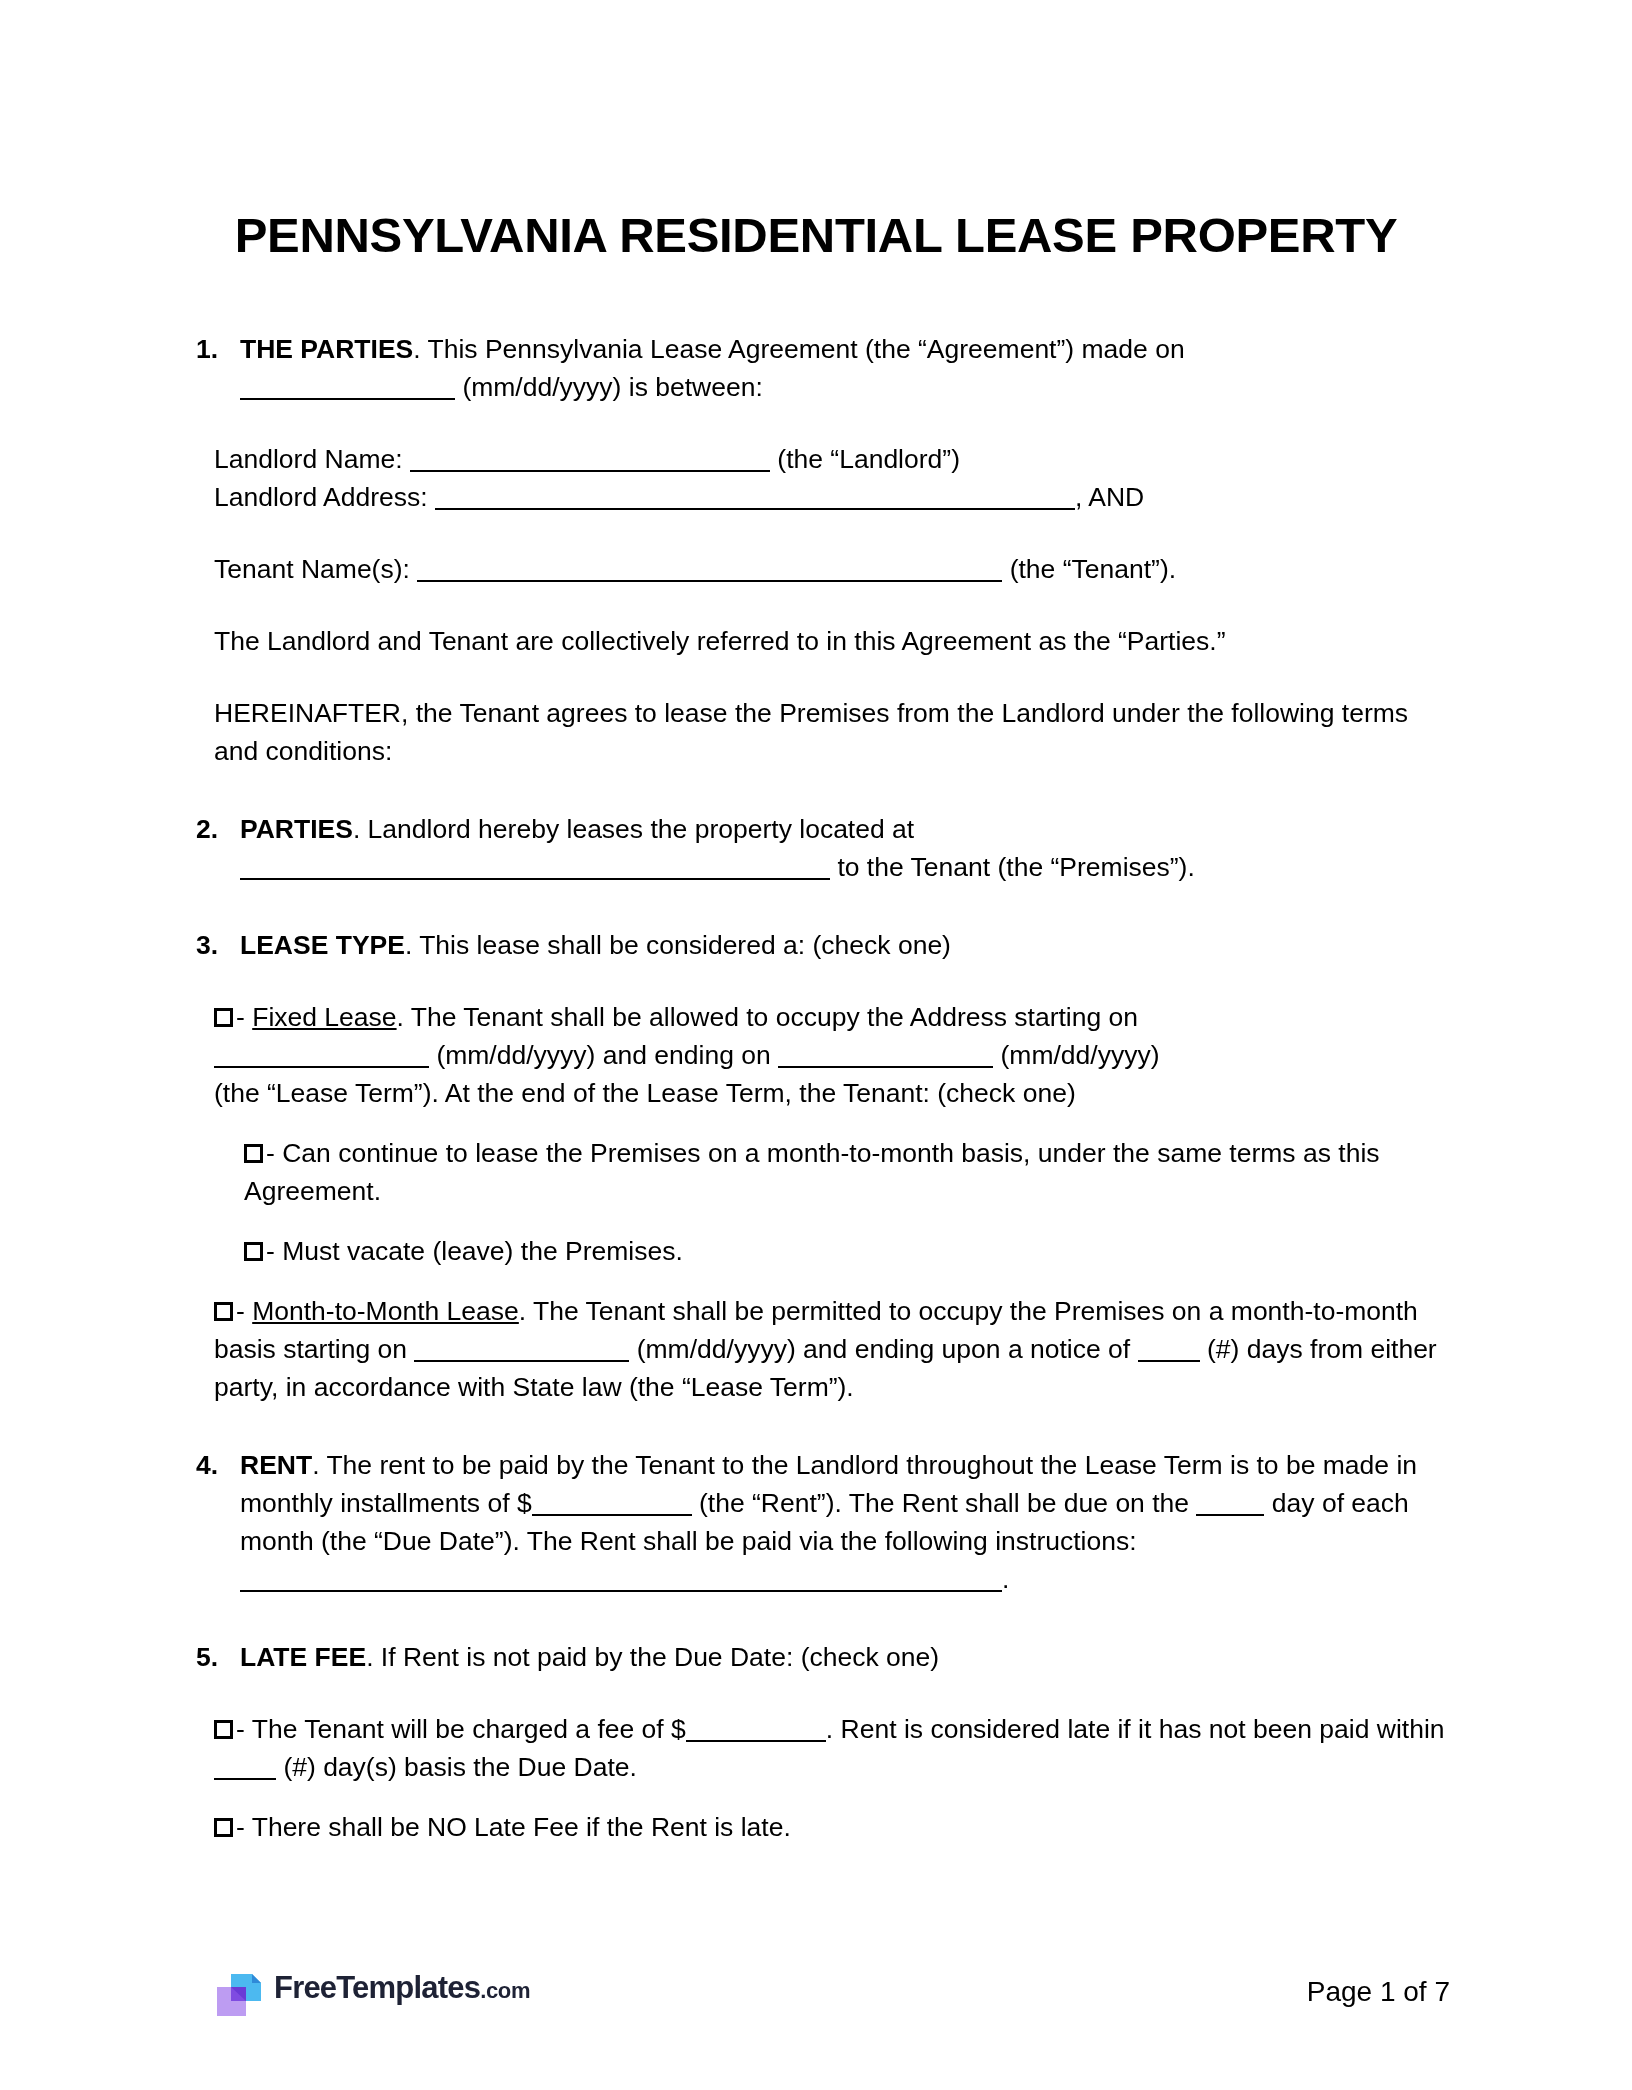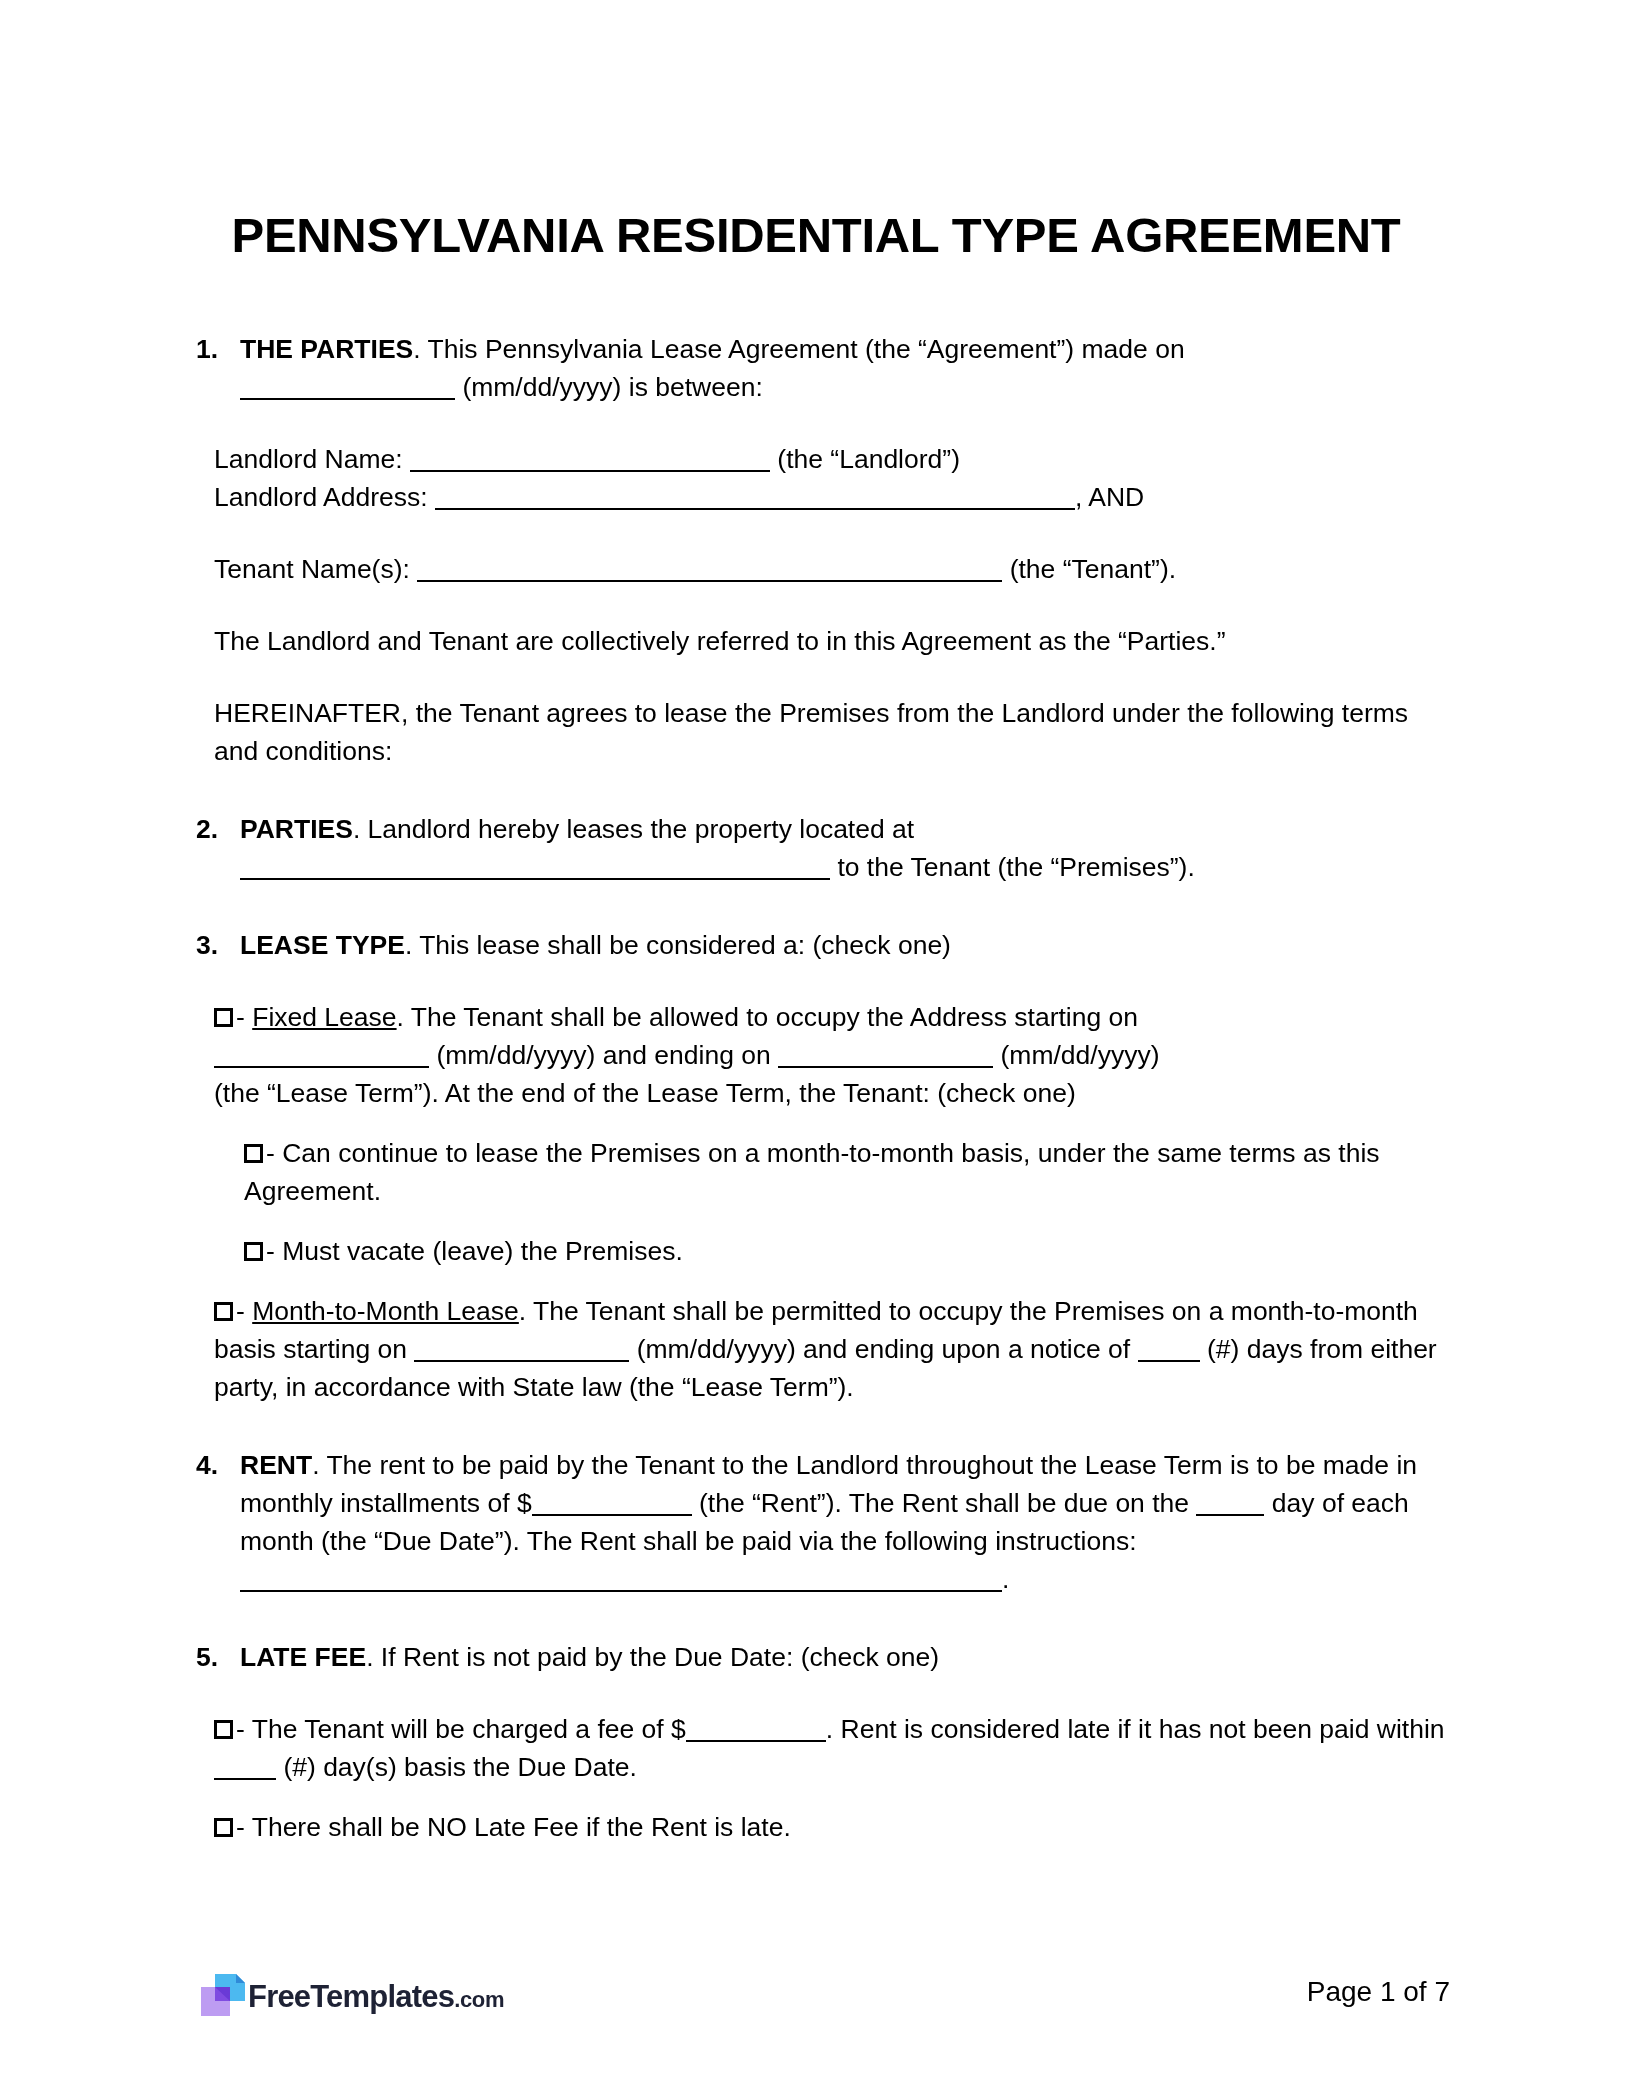--- a/index.html
+++ b/index.html
@@ -110,24 +110,24 @@
   
   .footer {
     position: absolute;
     left: 0;
     bottom: 48px;
     width: 100%;
     height: 70px;
   }
   .logo {
     position: absolute;
-    left: 198px;
+    left: 214px;
     top: 0;
     display: flex;
-    align-items: center;
+    gap: 10px;
   }
   .logo-mark {
     position: relative;
     width: 50px;
     height: 48px;
     flex: 0 0 50px;
   }
   .logo-text {
     font-size: 31px;
     font-weight: bold;
@@ -148,21 +148,21 @@
     line-height: 1;
     white-space: nowrap;
     margin-left: 28px;
   }
 </style>
 </head>
 <body>
 
 <div class="page">
 
-  <h1 class="doc-title">PENNSYLVANIA RESIDENTIAL TYPE AGREEMENT</h1>
+  <h1 class="doc-title">PENNSYLVANIA RESIDENTIAL LEASE PROPERTY</h1>
 
   <div class="body-area">
 
     <div class="clause">
       <div class="num">1.</div>
       <div class="ctext">
         <span class="bold">THE PARTIES</span><span>. This Pennsylvania Lease Agreement (the “Agreement”) made on</span><br>
         <span class="blank b-date"></span>
         <span>(mm/dd/yyyy) is between:</span>
       </div>

